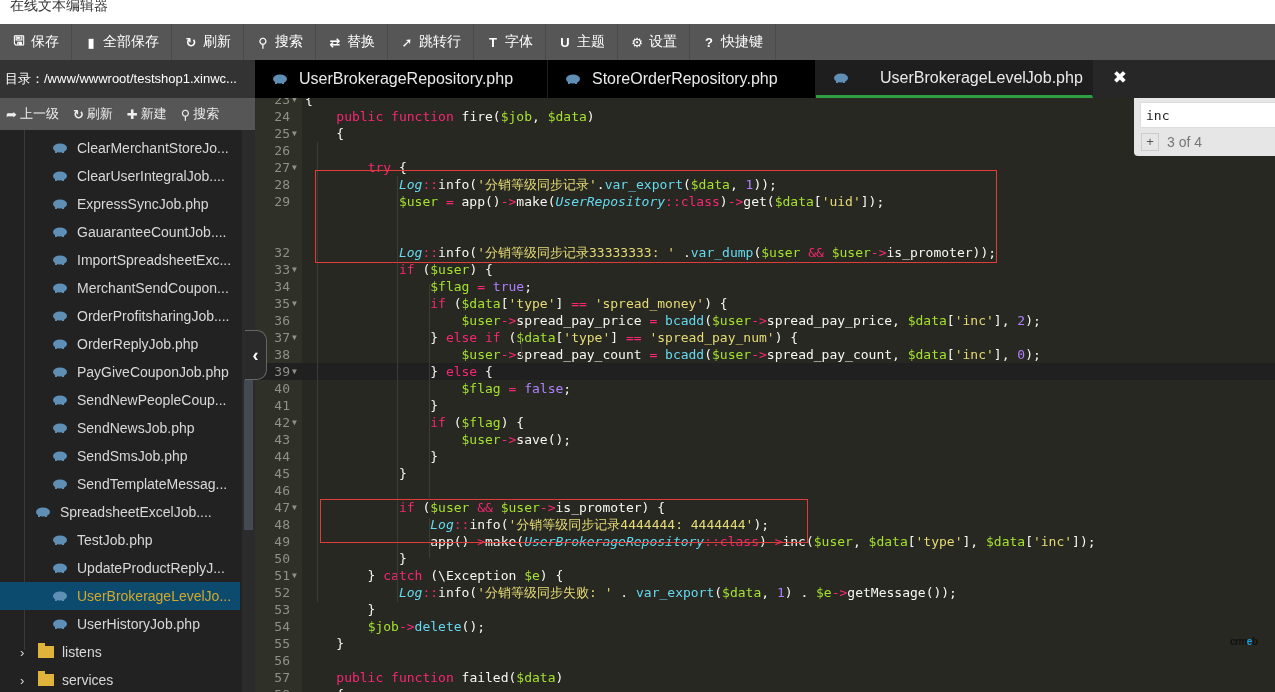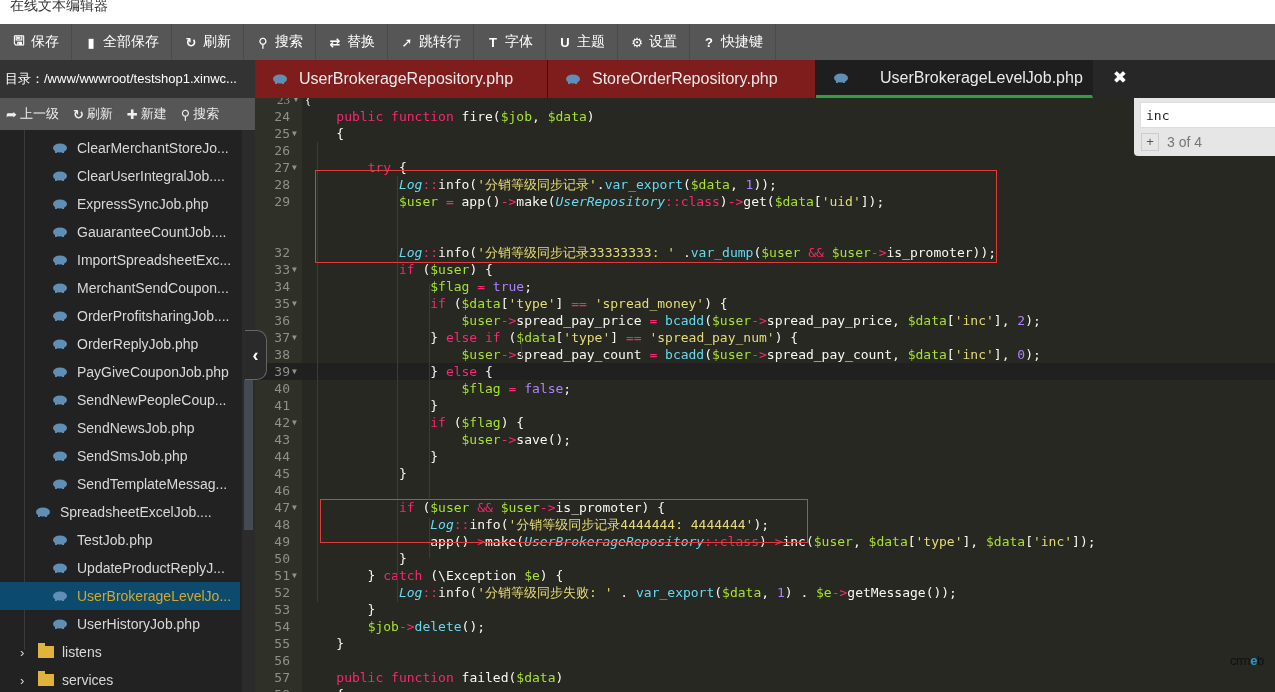--- a/index.html
+++ b/index.html
@@ -20,21 +20,21 @@
   .php-ic { width: 14px; height: 10px; margin-right: 10px; position: relative; }
   .php-ic svg { display: block; }
   .folder-item { position: absolute; left: 0; width: 240px; height: 28px; display: flex; align-items: center; padding-left: 20px; color: #d8d8d8; font-size: 14px; cursor: pointer; }
   .folder-item .chev { width: 10px; margin-right: 8px; color: #ddd; font-size: 13px; }
   .folder-item .fold { width: 16px; height: 12px; background: #e0b43a; margin-right: 8px; position: relative; }
   .folder-item .fold:before { content: ""; position: absolute; left: 0; top: -3px; width: 7px; height: 3px; background: #e0b43a; }
   .side-scroll { position: absolute; left: 242px; top: 70px; width: 13px; height: 562px; background: #2b2b2b; }
   .side-scroll .thumb { position: absolute; left: 2px; top: 250px; width: 9px; height: 150px; background: #444a52; }
   .collapse-btn { position: absolute; left: 245px; top: 330px; width: 22px; height: 50px; background: #2a2a2a; border: 1px solid #666; border-left: none; border-radius: 0 10px 10px 0; color: #fff; font-size: 18px; font-weight: bold; display: flex; align-items: center; justify-content: center; cursor: pointer; z-index: 5; }
   .tabbar { position: absolute; left: 255px; top: 60px; width: 1020px; height: 38px; background: #272727; display: flex; }
-  .tab { height: 38px; display: flex; align-items: center; padding: 0 14px 0 18px; color: #eaeaea; font-size: 16px; border-right: 1px solid #1e1e1e; cursor: pointer; white-space: nowrap; background: #7f1d1d; }
+  .tab { height: 38px; display: flex; align-items: center; padding: 0 14px 0 18px; color: #eaeaea; font-size: 16px; border-right: 1px solid #1e1e1e; cursor: pointer; white-space: nowrap; background: #000000; }
   .tab.t1 { width: 293px; }
   .tab.t2 { width: 268px; }
   .tab.active { background: #1e1e1e; border-bottom: 3px solid #2ea043; width: 277px; gap: 20px; }
   .tab .php-ic { margin-right: 12px; }
   .tab .close { margin-left: 10px; font-weight: bold; font-size: 17px; color: #fff; }
   .editor { position: absolute; left: 255px; top: 98px; width: 1020px; height: 594px; background: #272822; overflow: hidden; }
   .gutter { position: absolute; left: 0; top: 0; width: 47px; height: 594px; background: #2f3129; }
   .line { position: absolute; left: 0; height: 17px; width: 1020px; font-family: "DejaVu Sans Mono", "Liberation Mono", monospace; font-size: 13px; line-height: 17px; white-space: pre; }
   .line.cur { background: #202020; }
   .ln { position: absolute; left: 0; width: 35px; text-align: right; color: #8f908a; font-size: 13px; }
@@ -45,21 +45,21 @@
   .s { color: #e6db74; }
   .fn { color: #66d9ef; }
   .cl { color: #66d9ef; font-style: italic; }
   .n { color: #ae81ff; }
   .guide { position: absolute; width: 1px; background: #3b3c35; }
   .redbox { position: absolute; border: 1px solid #e23b3b; pointer-events: none; }
   .search-box { position: absolute; left: 1134px; top: 98px; width: 145px; height: 58px; background: #e6e6e6; border-radius: 0 0 0 4px; z-index: 6; }
   .search-box input { position: absolute; left: 6px; top: 4px; width: 139px; height: 26px; border: 1px solid #ddd; background: #fff; font-family: "DejaVu Sans Mono", monospace; font-size: 13px; padding-left: 5px; color: #222; outline: none; }
   .search-box .plus { position: absolute; left: 7px; top: 35px; width: 18px; height: 18px; border: 1px solid #ccc; color: #555; font-size: 13px; text-align: center; line-height: 16px; cursor: pointer; }
   .search-box .count { position: absolute; left: 33px; top: 36px; color: #777; font-size: 14px; }
-  .watermark { position: absolute; left: 1230px; top: 653px; color: #111; font-size: 13px; font-weight: normal; letter-spacing: -0.5px; }
+  .watermark { position: absolute; left: 1230px; top: 636px; color: #111; font-size: 10px; font-weight: bold; letter-spacing: -0.5px; }
   .watermark b { color: #1a9de0; }
 </style>
 </head>
 <body>
 
 <div class="titlebar">在线文本编辑器</div>
 
 <div class="toolbar" id="toolbar">
     <div class="tb-btn">
       <span class="ic">🖫</span>
@@ -353,21 +353,21 @@
           <rect x="9" y="6" width="2" height="4" fill="#5f8fb4"></rect>
         </svg>
       </span>
       <span>UserBrokerageLevelJob.php</span>
       <span class="close">✖</span>
     </div>
   </div>
 
 <div class="editor" id="editor">
   <div class="gutter"></div>
-<div class="line" style="top: -7px; font-family: Liberation Serif, serif;"><span class="ln">23</span><span class="fold-mk">▼</span><span class="code">{</span></div>
+<div class="line" style="top: -7px;"><span class="ln">23</span><span class="fold-mk">▼</span><span class="code">{</span></div>
     <div class="line" style="top: 10px;"><span class="ln">24</span><span class="code">    <span class="kw">public</span> <span class="kw">function</span> fire(<span class="v">$job</span>, <span class="v">$data</span>)</span></div>
     <div class="line" style="top: 27px;"><span class="ln">25</span><span class="fold-mk">▼</span><span class="code">    {</span></div>
     <div class="line" style="top: 44px;"><span class="ln">26</span><span class="code"></span></div>
     <div class="line" style="top: 61px;"><span class="ln">27</span><span class="fold-mk">▼</span><span class="code">        <span class="kw">try</span> {</span></div>
     <div class="line" style="top: 78px;"><span class="ln">28</span><span class="code">            <span class="cl">Log</span><span class="kw">::</span>info(<span class="s">'分销等级同步记录'</span>.<span class="fn">var_export</span>(<span class="v">$data</span>, <span class="n">1</span>));</span></div>
     <div class="line" style="top: 95px;"><span class="ln">29</span><span class="code">            <span class="v">$user</span> <span class="kw">=</span> app()<span class="kw">-&gt;</span>make(<span class="cl">UserRepository</span><span class="kw">::class</span>)<span class="kw">-&gt;</span>get(<span class="v">$data</span>[<span class="s">'uid'</span>]);</span></div>
     <div class="line" style="top: 146px;"><span class="ln">32</span><span class="code">            <span class="cl">Log</span><span class="kw">::</span>info(<span class="s">'分销等级同步记录33333333: '</span> .<span class="fn">var_dump</span>(<span class="v">$user</span> <span class="kw">&amp;&amp;</span> <span class="v">$user</span><span class="kw">-&gt;</span>is_promoter));</span></div>
     <div class="line" style="top: 163px;"><span class="ln">33</span><span class="fold-mk">▼</span><span class="code">            <span class="kw">if</span> (<span class="v">$user</span>) {</span></div>
     <div class="line" style="top: 180px;"><span class="ln">34</span><span class="code">                <span class="v">$flag</span> <span class="kw">=</span> <span class="n">true</span>;</span></div>
     <div class="line" style="top: 197px;"><span class="ln">35</span><span class="fold-mk">▼</span><span class="code">                <span class="kw">if</span> (<span class="v">$data</span>[<span class="s">'type'</span>] <span class="kw">==</span> <span class="s">'spread_money'</span>) {</span></div>

